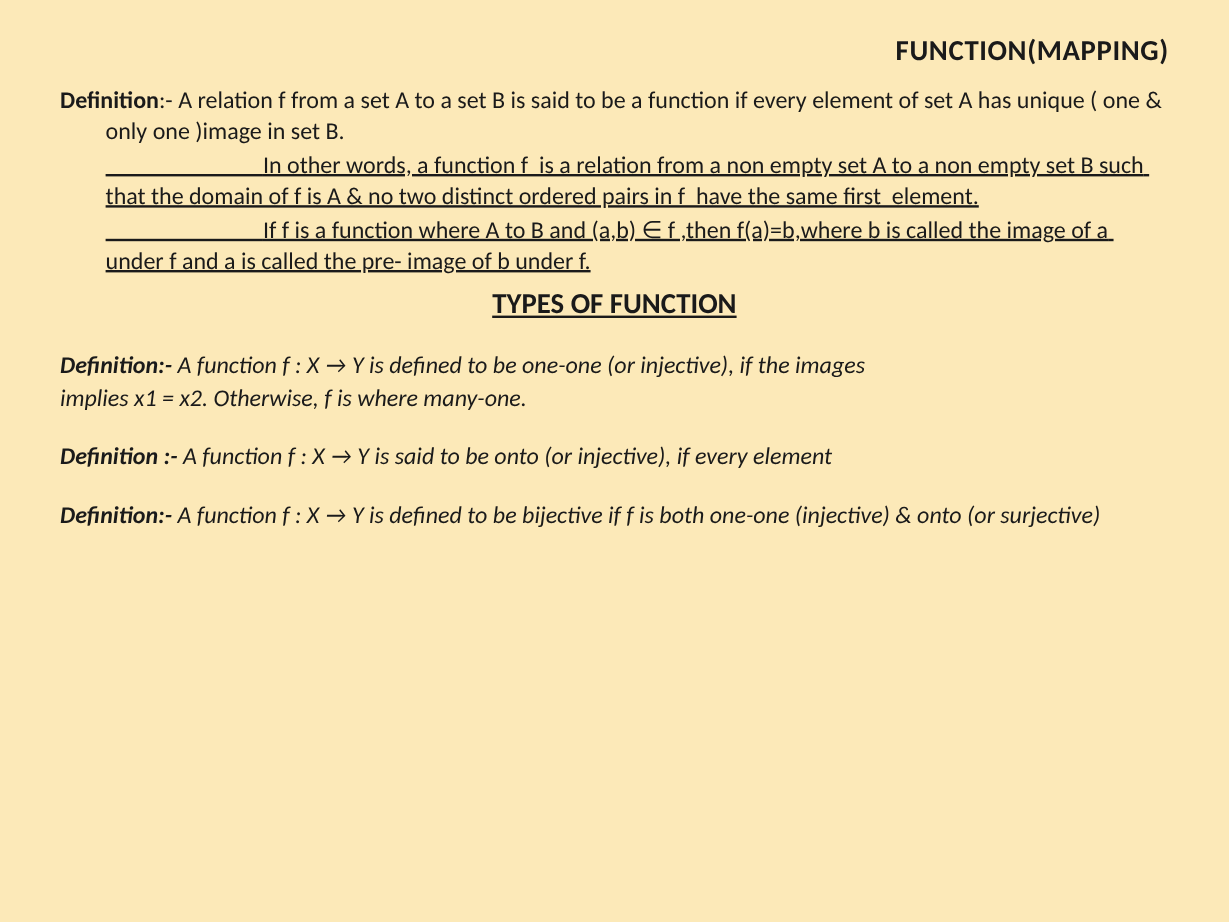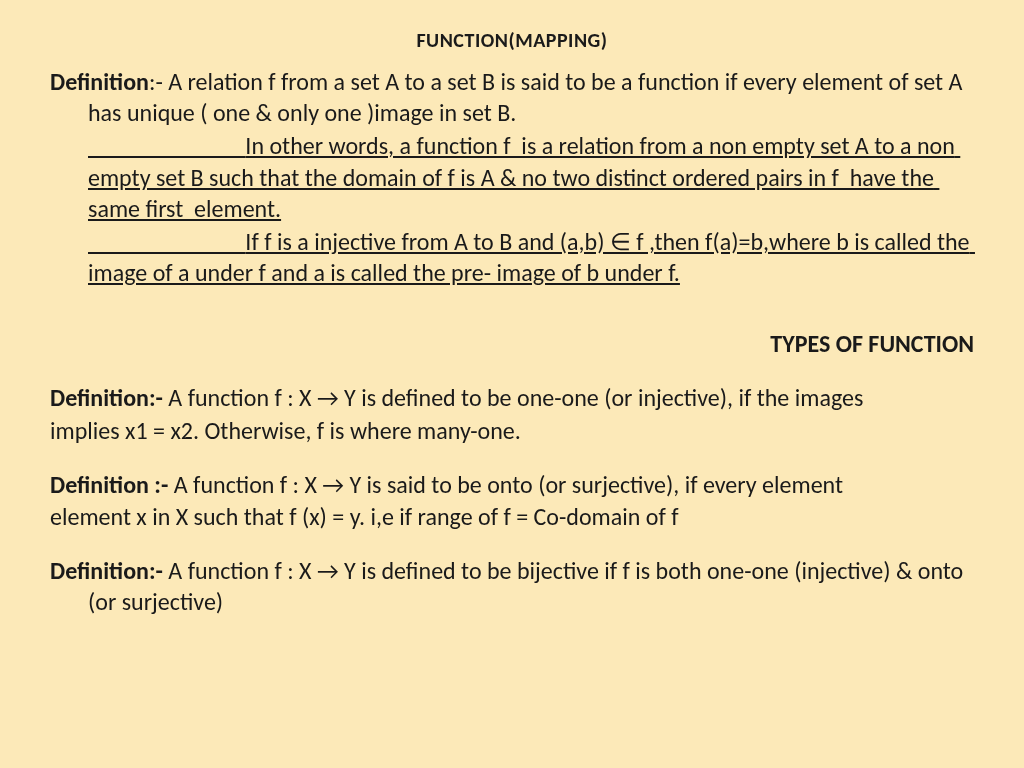--- a/index.html
+++ b/index.html
@@ -6,75 +6,75 @@
   body {
     width: 1024px;
     height: 768px;
     background: #fce9b8;
     font-family: Calibri, "Segoe UI", Arial, sans-serif;
     color: #1a1a1a;
     padding: 28px 50px 30px 50px;
     overflow: hidden;
   }
   .title {
-    font-size: 20px;
+    font-size: 24px;
     font-weight: bold;
-    text-align: center;
+    text-align: right;
     margin-bottom: 14px;
     letter-spacing: 0.5px;
   }
   .para {
-    font-size: 24px;
+    font-size: 20px;
     line-height: 1.3;
     margin-bottom: 2px;
     text-align: left;
   }
   .hang {
     padding-left: 38px;
     text-indent: -38px;
   }
   .indent-cont {
     padding-left: 38px;
     text-decoration: underline;
   }
   .bold { font-weight: bold; }
   .subtitle {
     font-size: 24px;
     font-weight: bold;
-    text-align: right;
-    margin-top: 41px;
+    text-align: center;
+    margin-top: 8px;
     margin-bottom: 24px;
+    text-decoration: underline;
   }
-  .block2 .para { margin-bottom: 1px; }
+  .block2 .para { margin-bottom: 1px; font-style: italic; }
   .spacer { height: 22px; }
 </style>
 </head>
 <body>
 
 <div class="title">FUNCTION(MAPPING)</div>
 
 <div class="para hang">
   <span class="bold">Definition</span><span>:- A relation f from a set A to a set B is said to be a function if every element of set A has unique ( one &amp; only one )image in set B.</span>
 </div>
 <div class="para indent-cont" style="white-space: pre-wrap;">                             In other words, a function f  is a relation from a non empty set A to a non empty set B such that the domain of f is A &amp; no two distinct ordered pairs in f  have the same first  element.</div>
-<div class="para indent-cont" style="white-space: pre-wrap;">                             If f is a injective from A to B and (a,b) ∈ f ,then f(a)=b,where b is called the image of a under f and a is called the pre- image of b under f.</div>
+<div class="para indent-cont" style="white-space: pre-wrap;">                             If f is a function where A to B and (a,b) ∈ f ,then f(a)=b,where b is called the image of a under f and a is called the pre- image of b under f.</div>
 
 <div class="subtitle">TYPES OF FUNCTION</div>
 
 <div class="block2">
   <div class="para">
     <span class="bold">Definition:-</span><span> A function f : X → Y is defined to be one-one (or injective), if the images</span>
   </div>
   <div class="para">implies x1 = x2. Otherwise, f is where many-one.</div>
 
   <div class="spacer"></div>
 
   <div class="para">
-    <span class="bold">Definition :-</span><span> A function f : X → Y is said to be onto (or surjective), if every element</span>
+    <span class="bold">Definition :-</span><span> A function f : X → Y is said to be onto (or injective), if every element</span>
   </div>
-  <div class="para">element x in X such that f (x) = y. i,e  if range of f = Co-domain of f</div>
 
   <div class="spacer"></div>
 
   <div class="para hang">
     <span class="bold">Definition:-</span><span> A function f : X → Y is defined to be bijective if f is  both one-one (injective) &amp; onto (or surjective)</span>
   </div>
 </div>
 
 </body></html>

